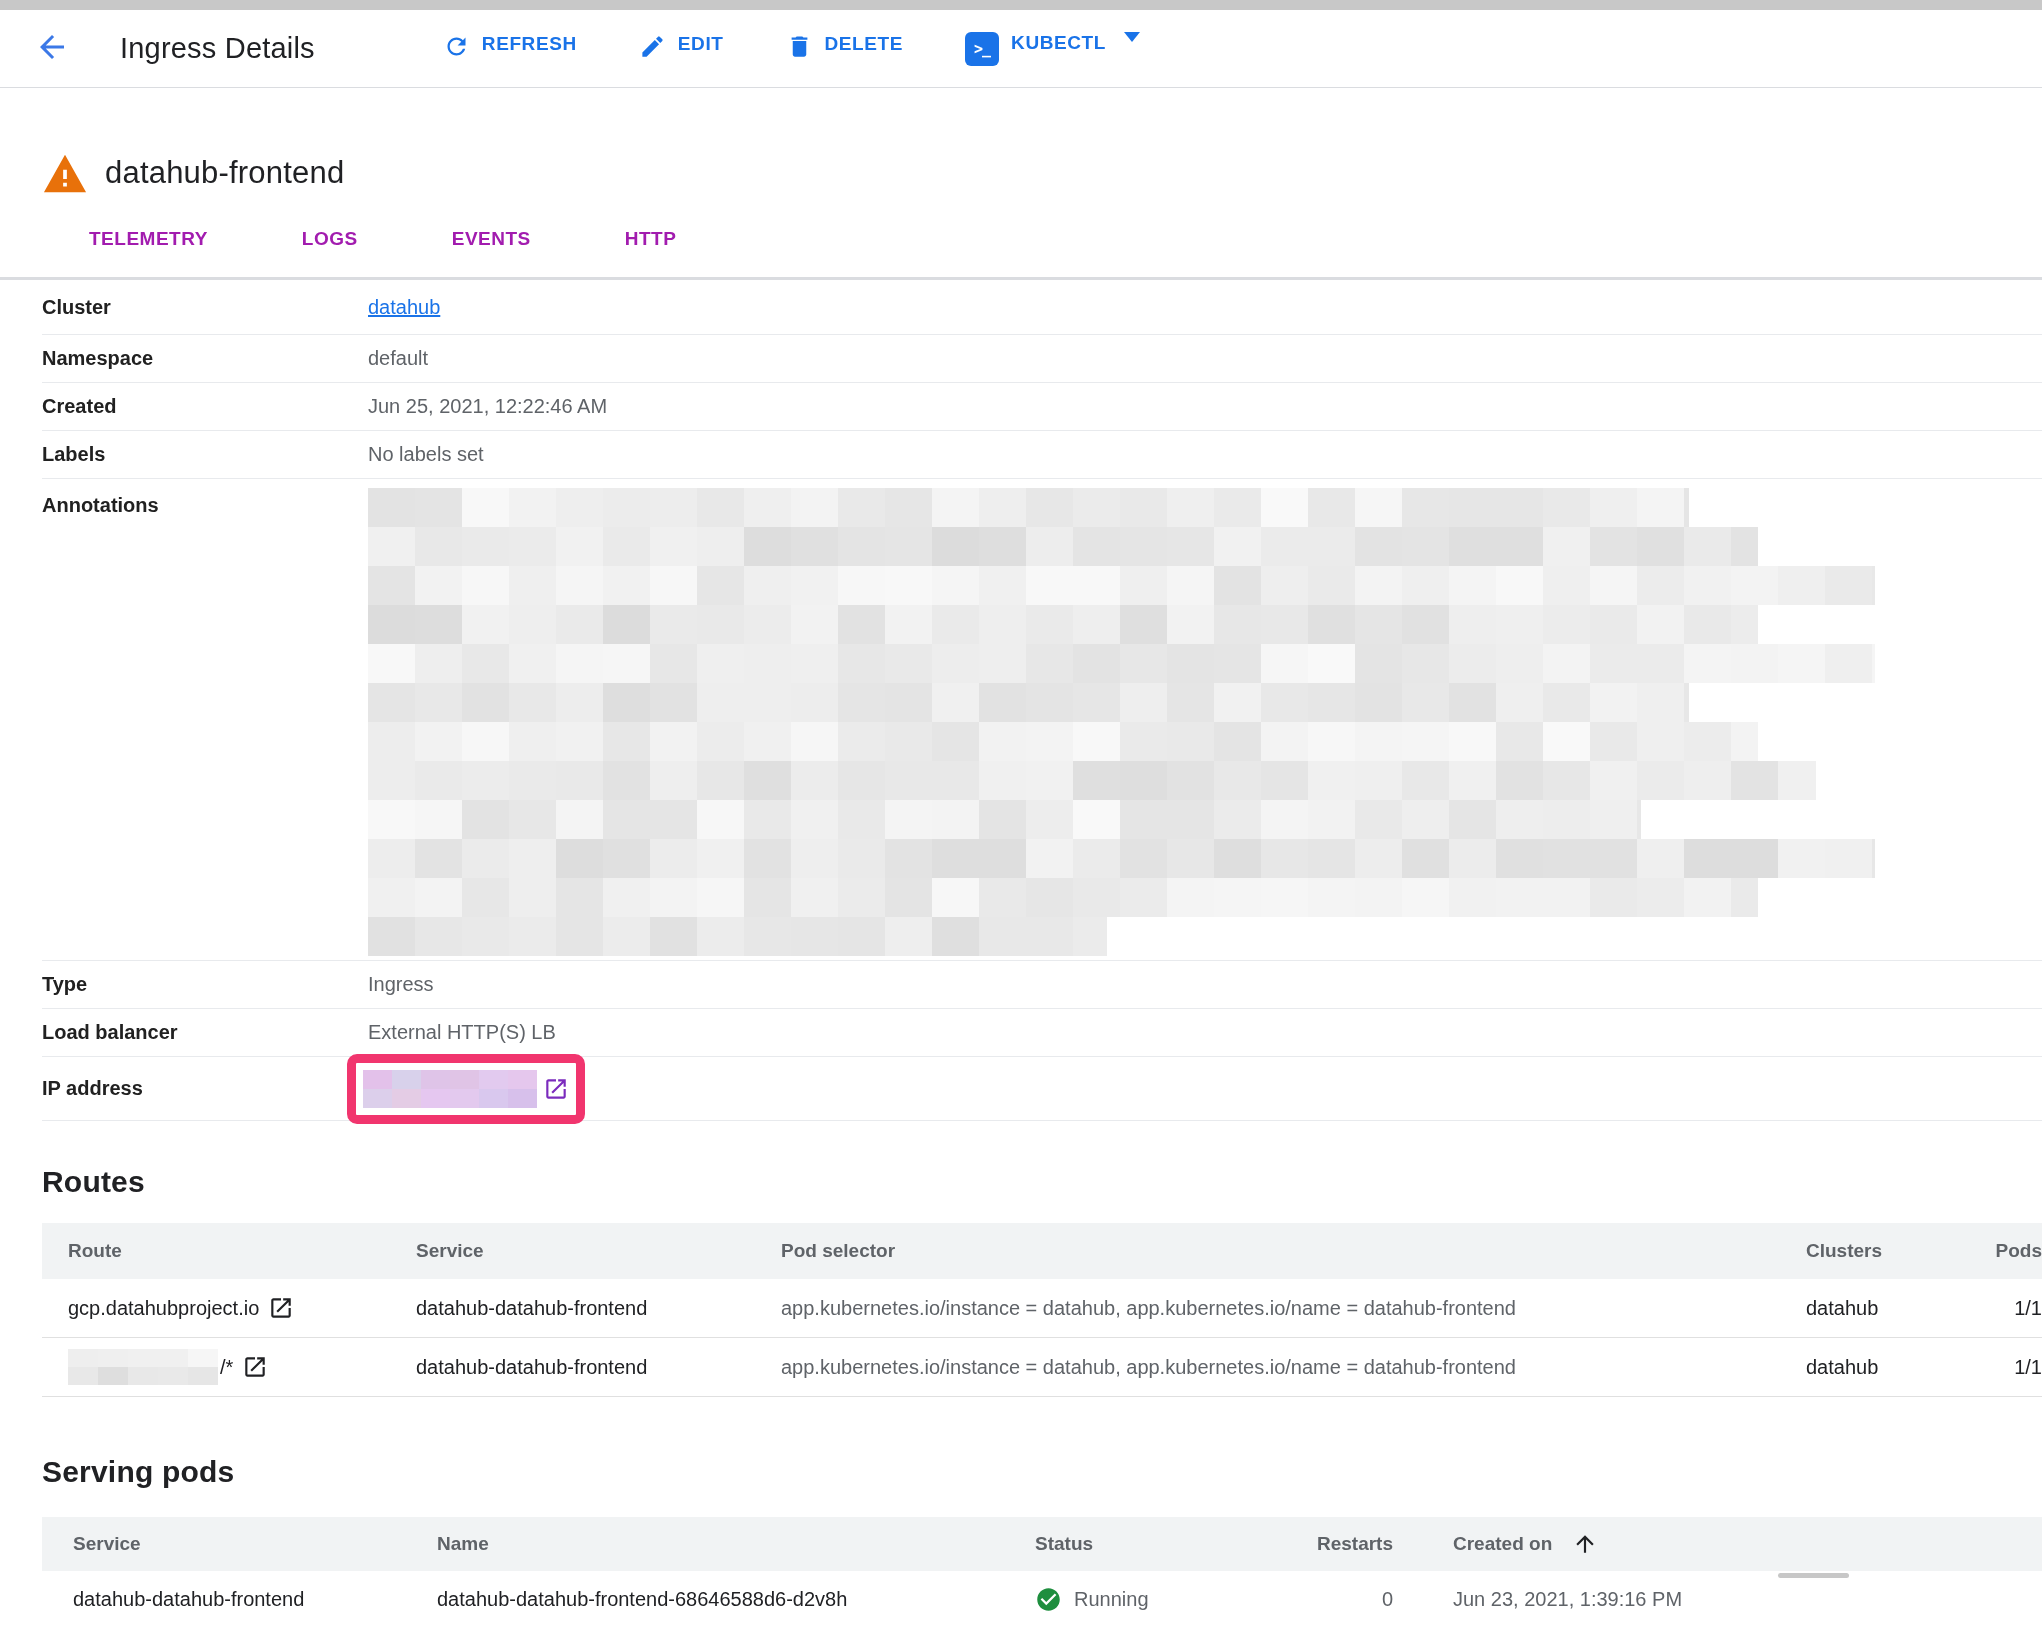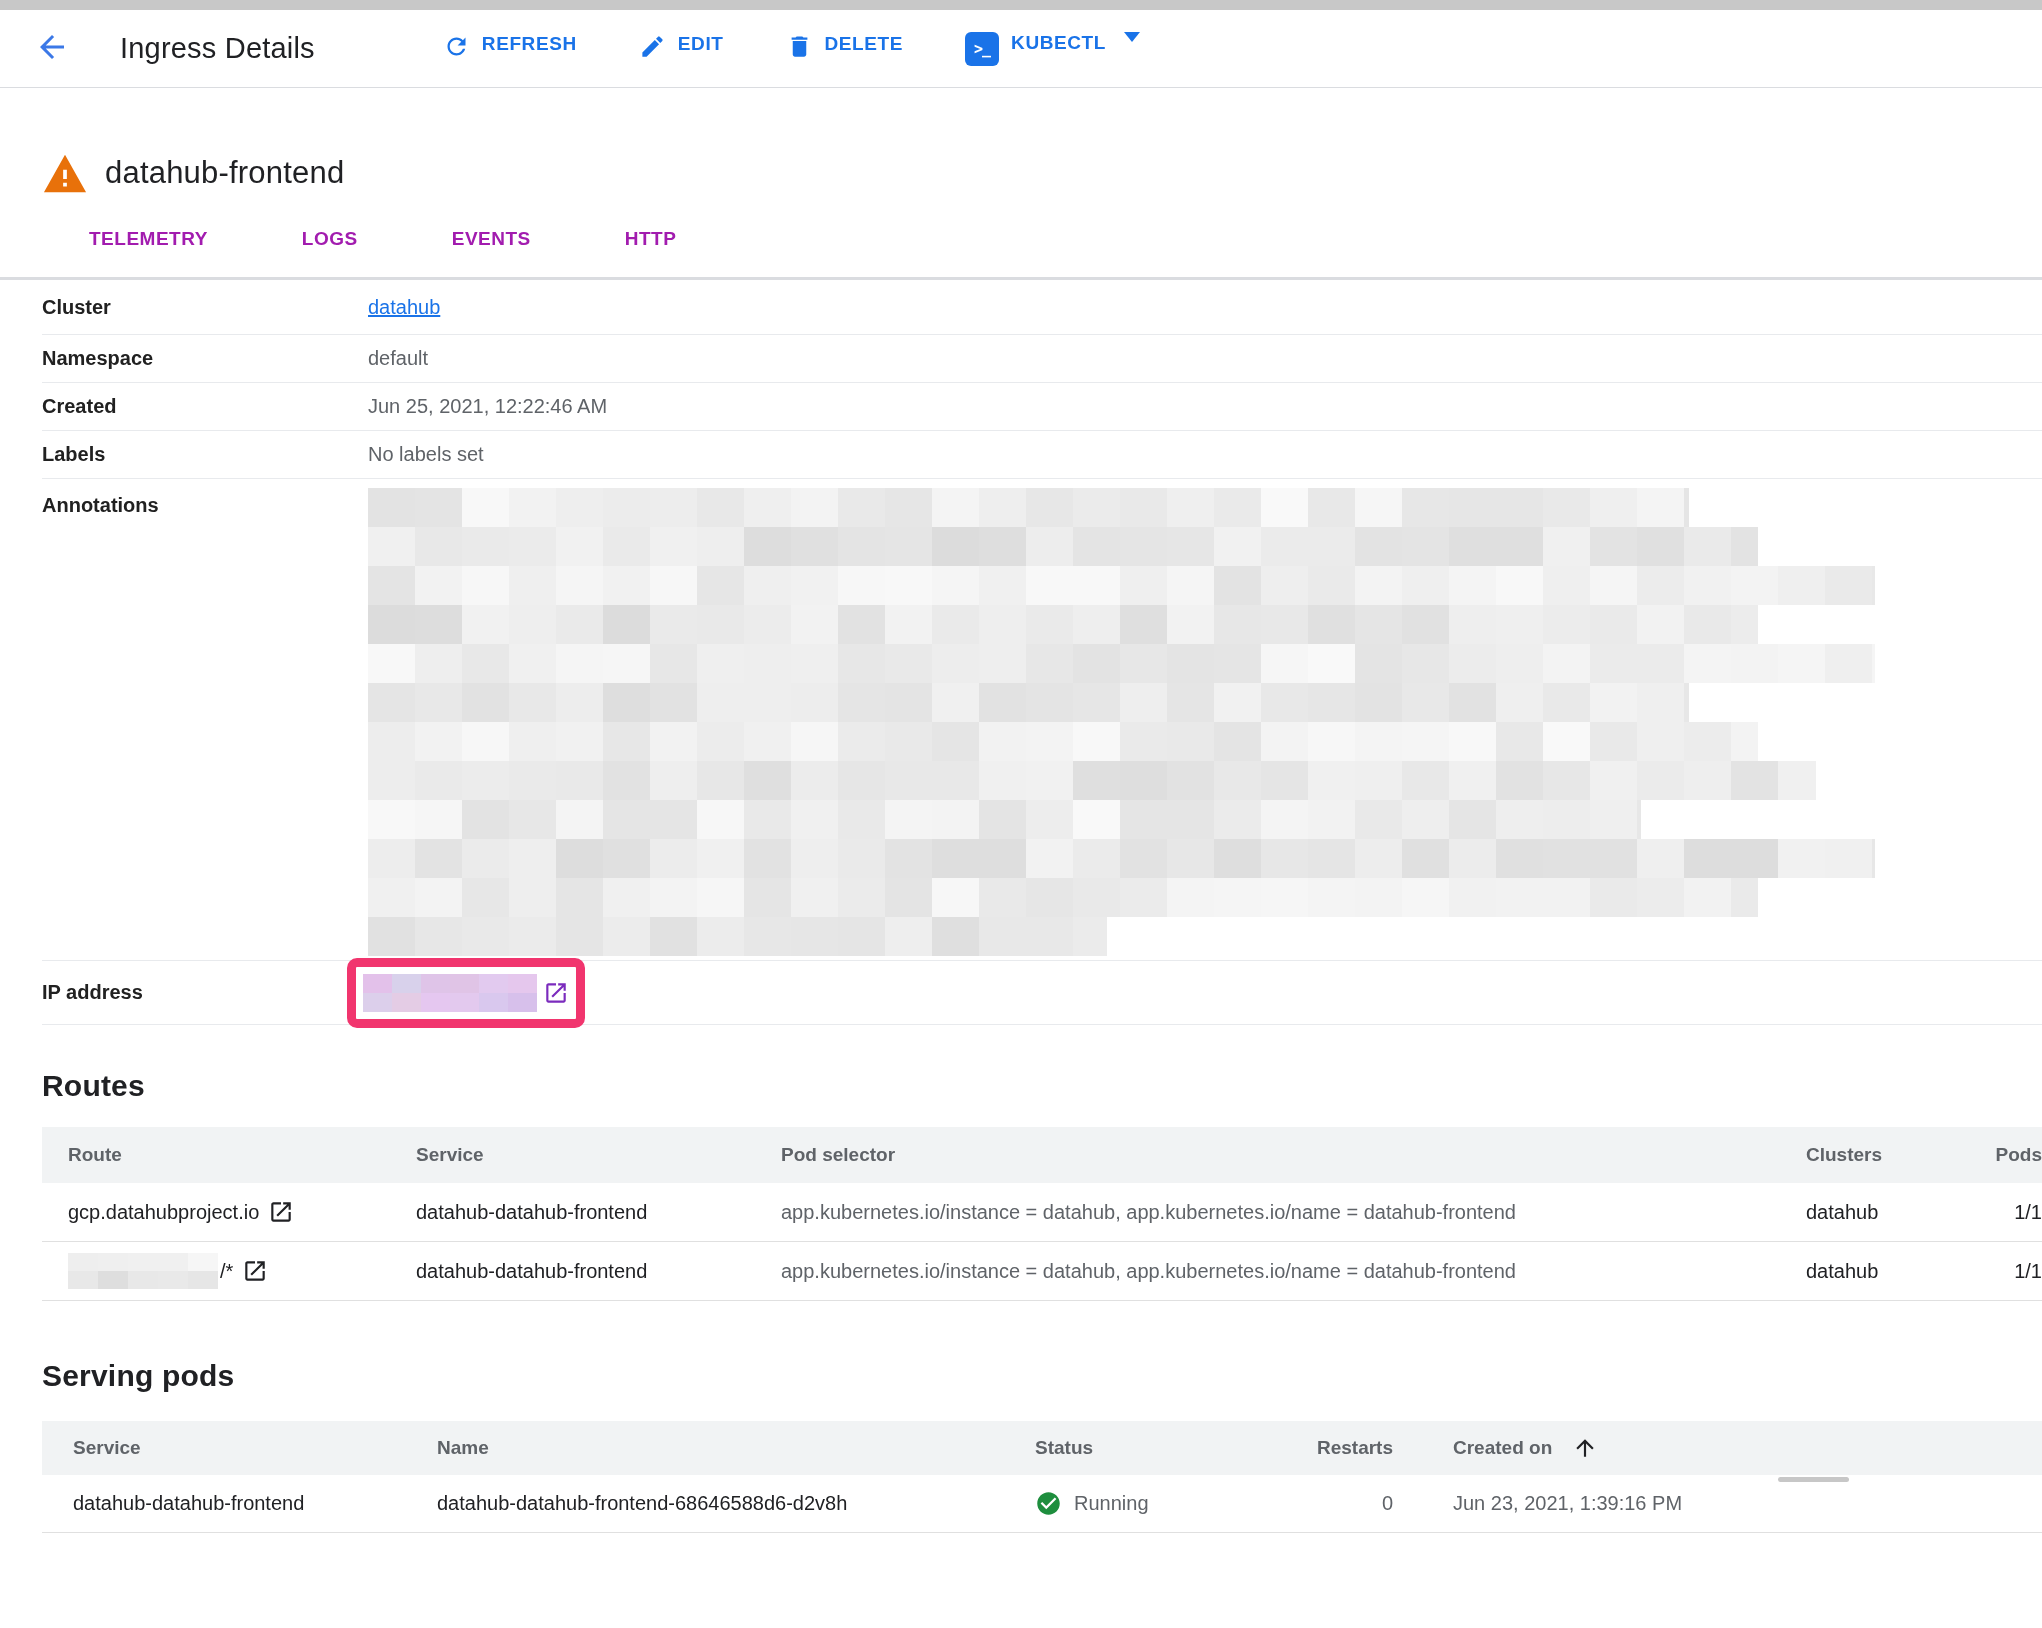--- a/index.html
+++ b/index.html
@@ -543,20 +543,28 @@
           <div style="width: 47px; flex: 0 0 auto; height: 100%; background: rgb(230, 230, 230);"></div>
           <div style="width: 47px; flex: 0 0 auto; height: 100%; background: rgb(229, 229, 229);"></div>
           <div style="width: 47px; flex: 0 0 auto; height: 100%; background: rgb(238, 238, 238);"></div>
           <div style="width: 47px; flex: 0 0 auto; height: 100%; background: rgb(223, 223, 223);"></div>
           <div style="width: 47px; flex: 0 0 auto; height: 100%; background: rgb(232, 232, 232);"></div>
           <div style="width: 47px; flex: 0 0 auto; height: 100%; background: rgb(232, 232, 232);"></div>
           <div style="width: 47px; flex: 0 0 auto; height: 100%; background: rgb(235, 235, 235);"></div>
         </div>
       </div>
   </div>
+  <div class="drow">
+    <div class="dlabel">Type</div>
+    <div class="dvalue">Ingress</div>
+  </div>
+  <div class="drow">
+    <div class="dlabel">Load balancer</div>
+    <div class="dvalue">External HTTP(S) LB</div>
+  </div>
   <div class="drow drow--ip">
     <div class="dlabel">IP address</div>
     <div class="ip-highlight">
       <div class="mosaic" style="width: 174px; height: 38px;">
           <div style="display: flex; height: 19px; width: 174px; overflow: hidden;">
             <div style="width: 29px; flex: 0 0 auto; height: 100%; background: rgb(227, 193, 234);"></div>
             <div style="width: 29px; flex: 0 0 auto; height: 100%; background: rgb(216, 209, 235);"></div>
             <div style="width: 29px; flex: 0 0 auto; height: 100%; background: rgb(223, 196, 232);"></div>
             <div style="width: 29px; flex: 0 0 auto; height: 100%; background: rgb(224, 196, 230);"></div>
             <div style="width: 29px; flex: 0 0 auto; height: 100%; background: rgb(226, 202, 239);"></div>

